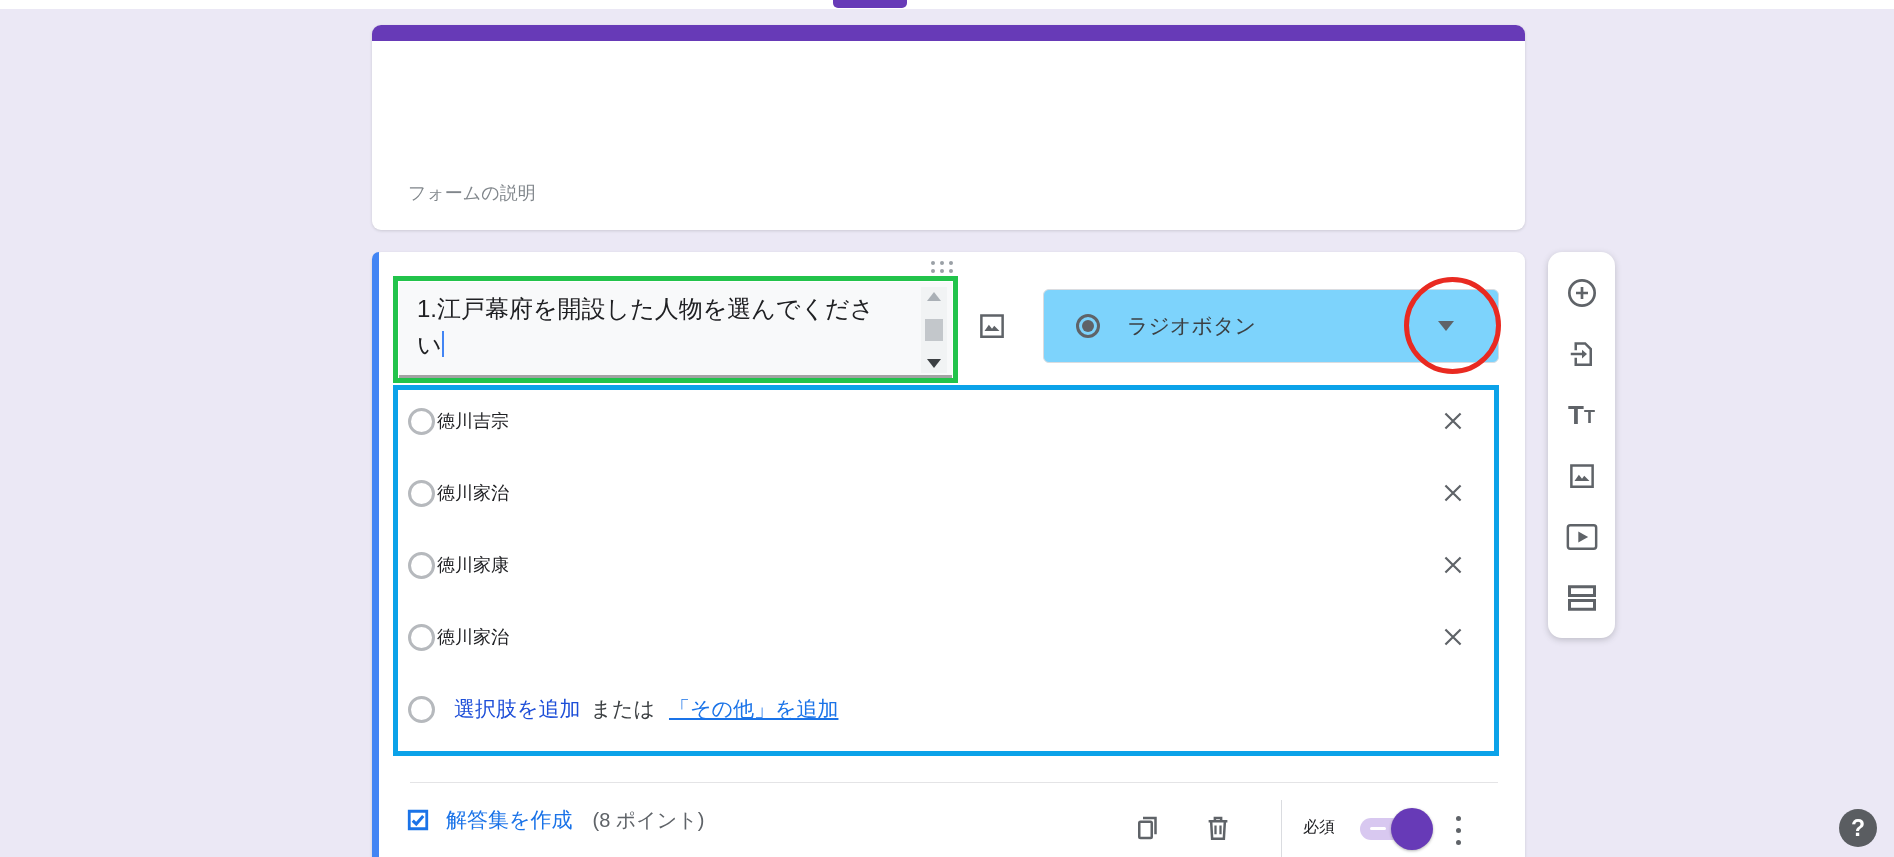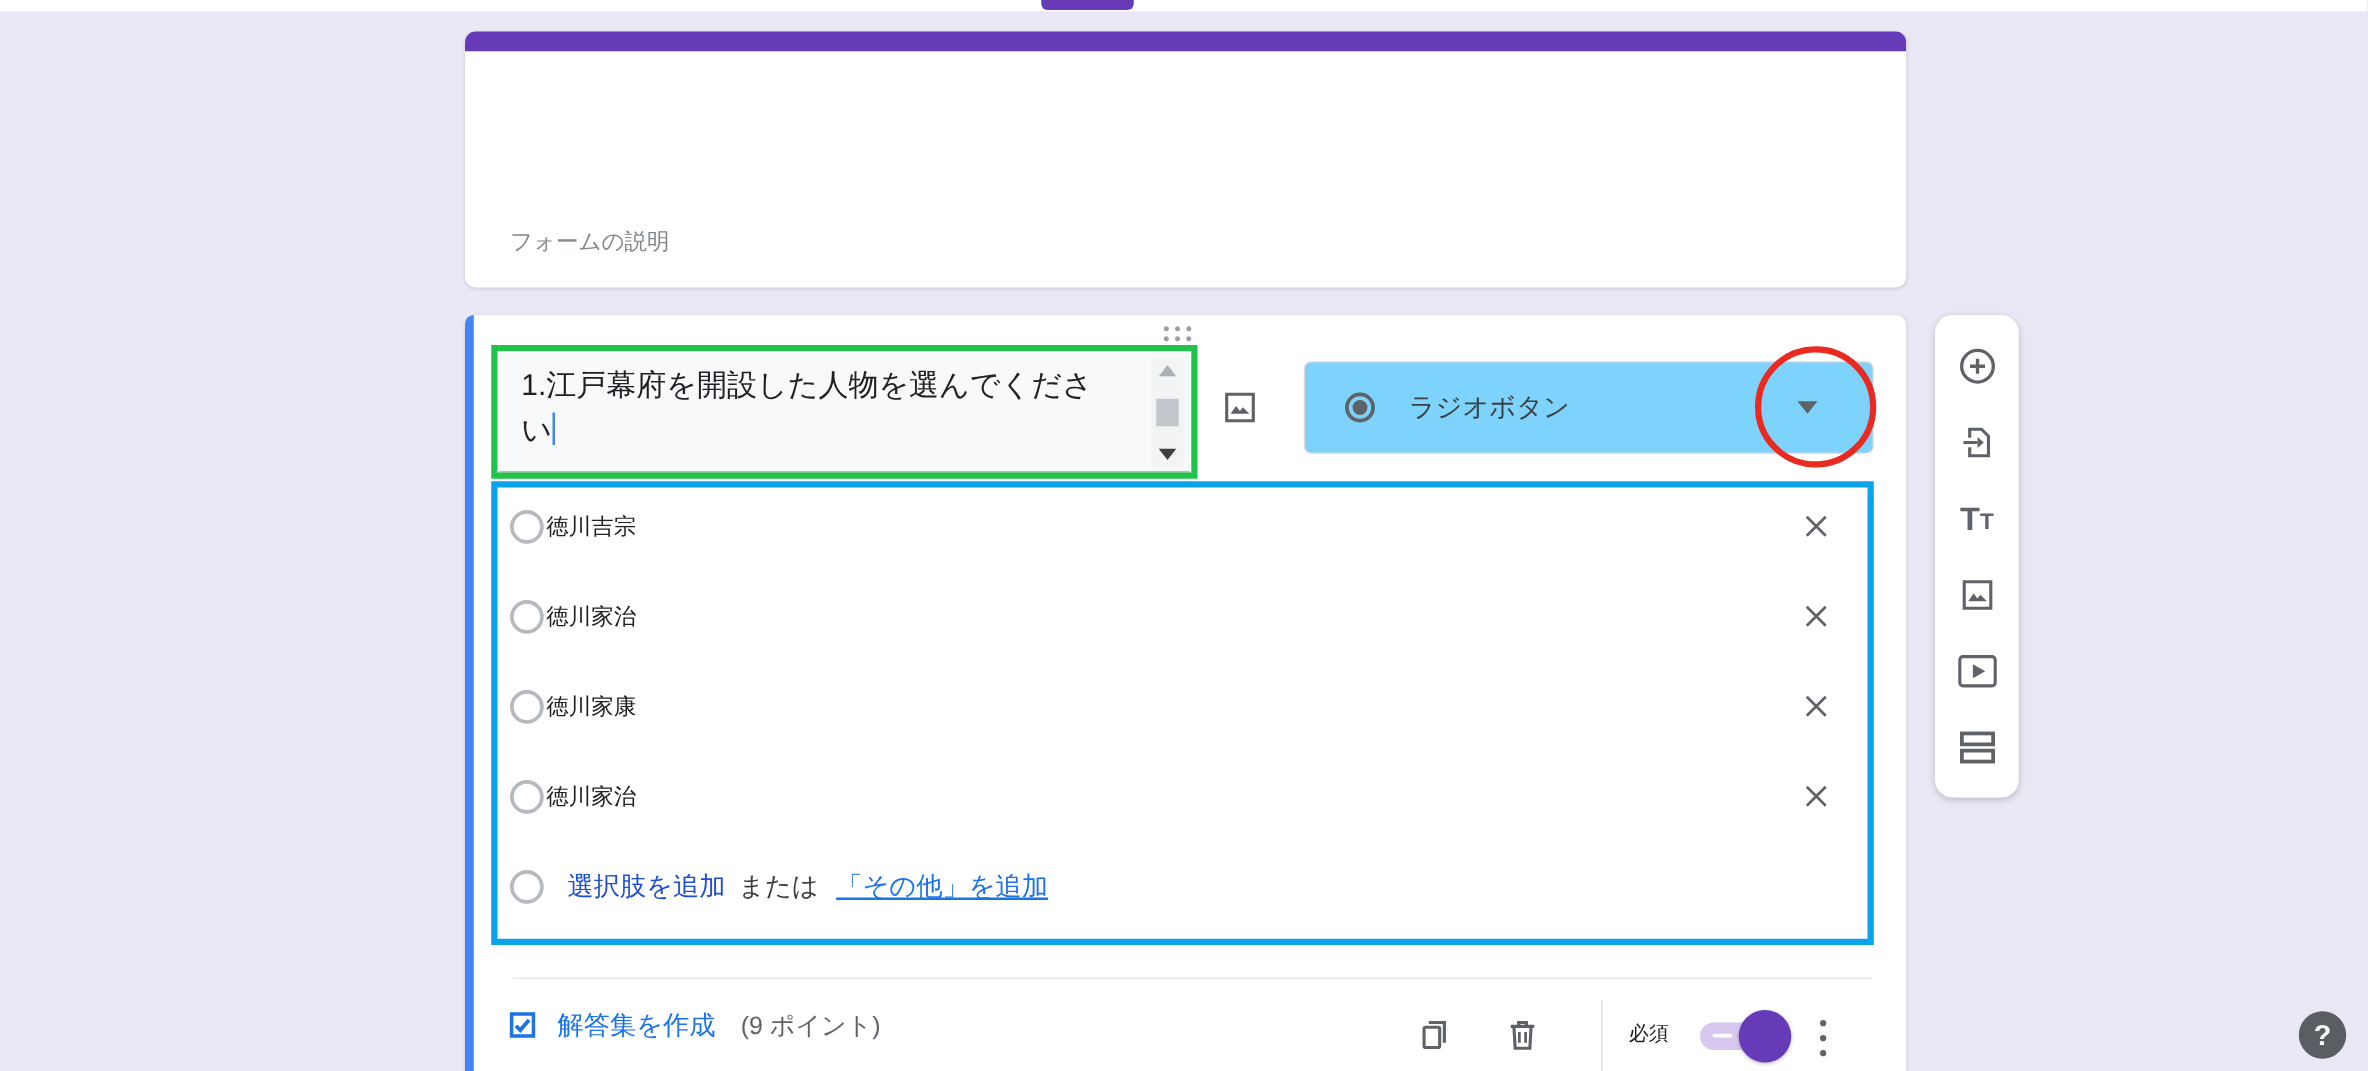--- a/index.html
+++ b/index.html
@@ -24,21 +24,21 @@
   .sel-border { position:absolute; left:0; top:0; width:7px; height:100%; background:#4285f4; border-radius:9px 0 0 0; }
   .drag-dots { left:931px; top:261px; display:grid; grid-template-columns:repeat(3,4px); grid-template-rows:repeat(2,4px); gap:4px 5px; }
   .drag-dots i { width:4px; height:4px; border-radius:50%; background:#9aa0a6; }
 
   
   .ann-green { left:393px; top:276px; width:565px; height:107px; border:5px solid #22c34b; z-index:30; pointer-events:none; }
   .ann-blue  { left:393px; top:385px; width:1106px; height:371px; border:5px solid #0ba2e9; z-index:30; pointer-events:none; }
   .ann-red   { left:1404px; top:277px; width:97px; height:97px; border:5px solid #e92a21; border-radius:50%; z-index:30; pointer-events:none; }
 
   
-  .q-input { left:399px; top:282px; width:553px; height:96px; background:#f8f9fa; border-bottom:1px solid #a3a3a3;
+  .q-input { left:399px; top:282px; width:553px; height:96px; background:#f8f9fa; border-bottom:3px solid #a3a3a3;
              padding:9px 76px 4px 18px; font-size:24px; line-height:36px; color:#202124; overflow:hidden; }
   .caret { display:inline-block; width:2px; height:26px; background:#4285f4; vertical-align:-4px; }
   .q-scrollbar { left:921px; top:287px; width:26px; height:86px; background:#f1f3f4; display:flex; flex-direction:column; align-items:center; justify-content:space-between; padding:5px 0; }
   .sb-up { width:0; height:0; border-left:7px solid transparent; border-right:7px solid transparent; border-bottom:9px solid #aab0b6; }
   .sb-thumb { width:18px; height:22px; background:#c3c7cb; }
   .sb-down { width:0; height:0; border-left:7px solid transparent; border-right:7px solid transparent; border-top:9px solid #3c4043; }
 
   
   .img-btn { left:963px; top:297px; width:58px; height:58px; display:flex; align-items:center; justify-content:center; cursor:pointer; }
 
@@ -185,21 +185,21 @@
 <div class="abs divider"></div>
 
 <div class="abs answer-key">
   <span>
     <svg width="28" height="28" viewBox="0 0 24 24">
         <path fill="none" stroke="#1a73e8" stroke-width="2.4" d="M4.5 4.5h15v15h-15z"></path>
         <path fill="none" stroke="#1a73e8" stroke-width="2.6" d="M7.5 12.5l3 3 6-7"></path>
       </svg>
   </span>
   <span class="ak-label">解答集を作成</span>
-  <span class="ak-points">(9 ポイント)</span>
+  <span class="ak-points">(8 ポイント)</span>
 </div>
 
 <div class="abs icon-btn dup-btn">
   <span>
     <svg width="30" height="30" viewBox="0 0 24 24">
         <path fill="none" stroke="#5f6368" stroke-width="2" d="M8 4h10v13"></path>
         <rect x="5" y="7" width="10" height="13" rx="1" fill="none" stroke="#5f6368" stroke-width="2"></rect>
       </svg>
   </span>
 </div>

